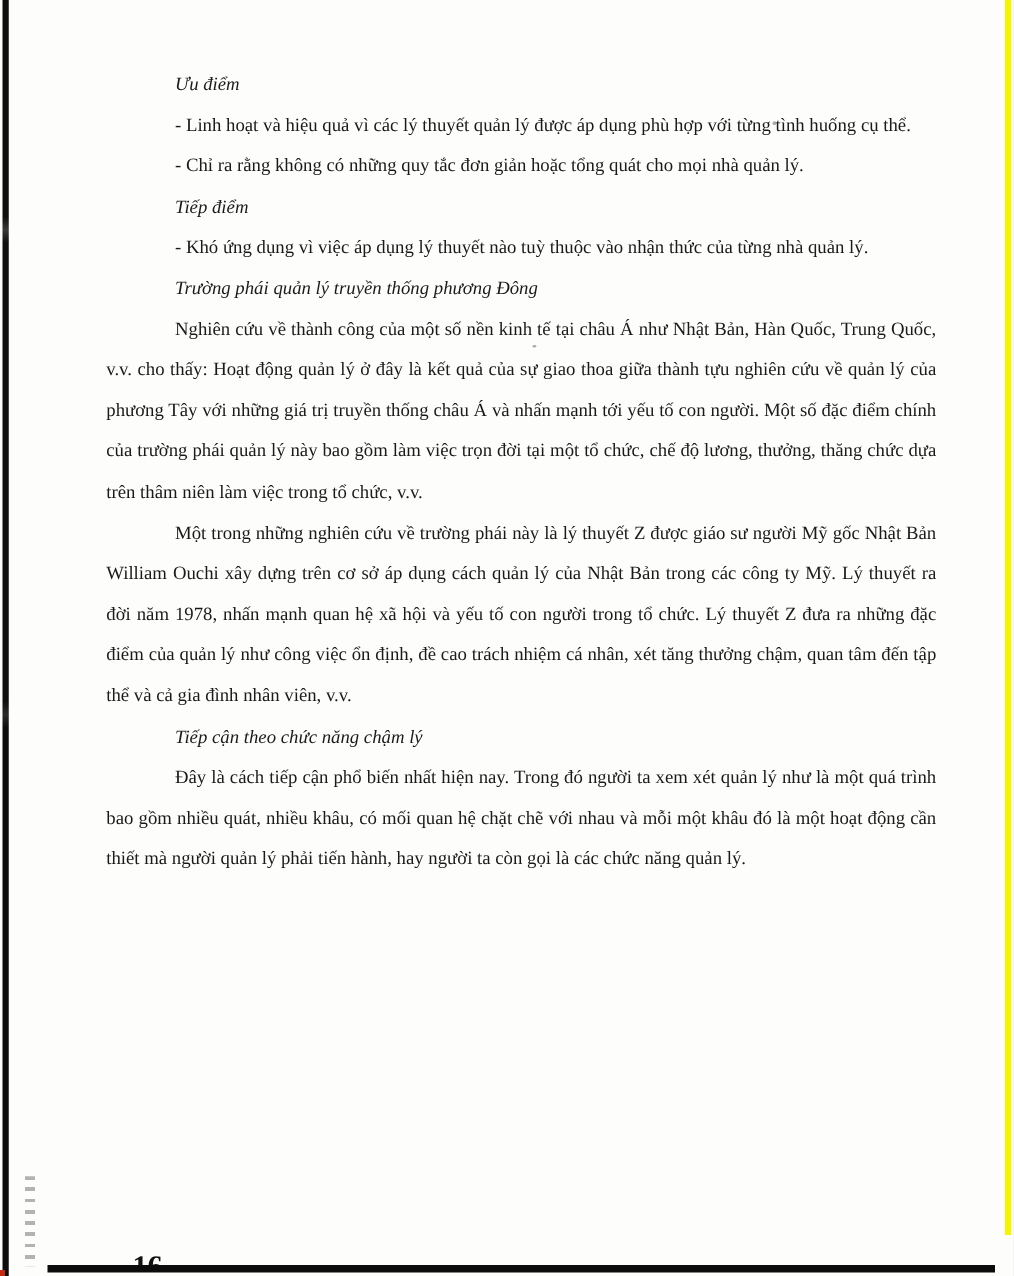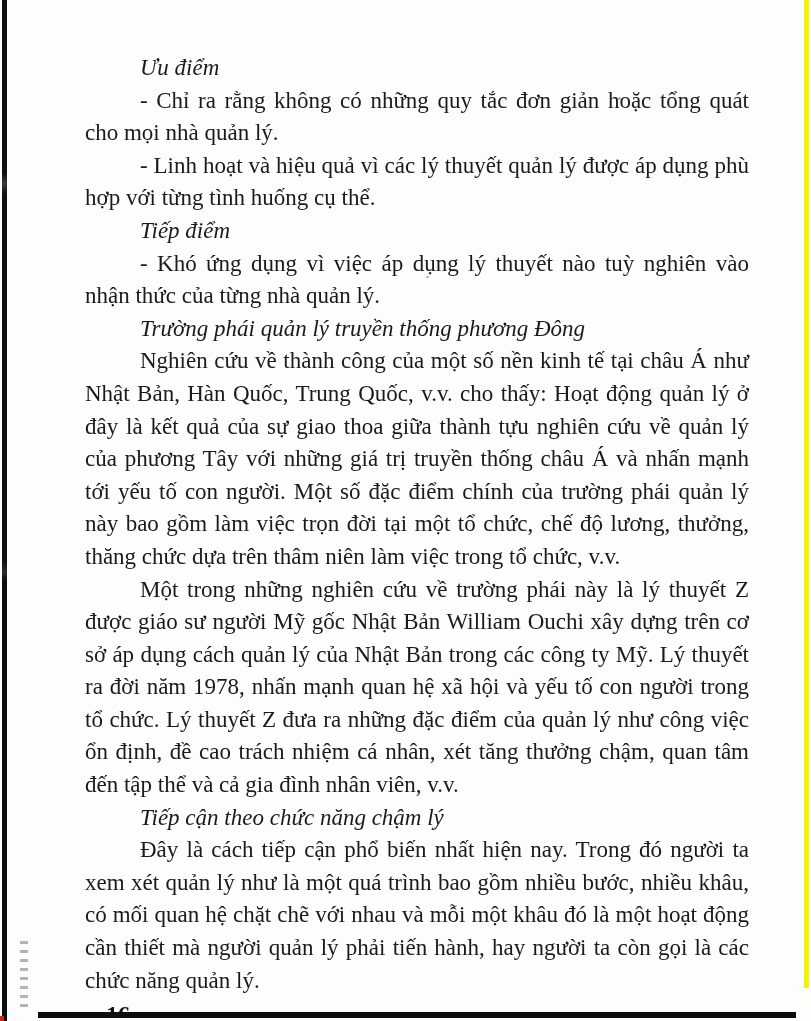--- a/index.html
+++ b/index.html
@@ -19,21 +19,21 @@
     width: 664px;
     font-size: 23px;
     line-height: 32.6px;
     text-align: justify;
     color: #1a1a1a;
   }
   .textblock p, .textblock h3 {
     margin: 0;
     padding: 0;
     text-indent: 55px;
-    font-size: 23px;
+    font-size: 15px;
     font-weight: normal;
   }
   .h-italic { font-style: italic; }
   .h-bold-italic { font-style: italic; font-weight: normal; }
   
   .scan-edge-left {
     position: absolute;
     left: 2px; top: 0;
     width: 5px; height: 1021px;
     background: linear-gradient(180deg,
@@ -82,29 +82,29 @@
 </head>
 <body>
 
 <div class="page">
 
   <div class="scan-edge-left"></div>
   <div class="scan-strip-yellow"></div>
 
   <div class="textblock">
     <h3 class="h-italic">Ưu điểm</h3>
+    <p>- Linh hoạt và hiệu quả vì các lý thuyết quản lý được áp dụng phù hợp với từng tình huống cụ thể.</p>
     <p>- Chỉ ra rằng không có những quy tắc đơn giản hoặc tổng quát cho mọi nhà quản lý.</p>
-    <p>- Linh hoạt và hiệu quả vì các lý thuyết quản lý được áp dụng phù hợp với từng tình huống cụ thể.</p>
     <h3 class="h-italic">Tiếp điểm</h3>
-    <p>- Khó ứng dụng vì việc áp dụng lý thuyết nào tuỳ nghiên vào nhận thức của từng nhà quản lý.</p>
+    <p>- Khó ứng dụng vì việc áp dụng lý thuyết nào tuỳ thuộc vào nhận thức của từng nhà quản lý.</p>
     <h3 class="h-bold-italic">Trường phái quản lý truyền thống phương Đông</h3>
     <p>Nghiên cứu về thành công của một số nền kinh tế tại châu Á như Nhật Bản, Hàn Quốc, Trung Quốc, v.v. cho thấy: Hoạt động quản lý ở đây là kết quả của sự giao thoa giữa thành tựu nghiên cứu về quản lý của phương Tây với những giá trị truyền thống châu Á và nhấn mạnh tới yếu tố con người. Một số đặc điểm chính của trường phái quản lý này bao gồm làm việc trọn đời tại một tổ chức, chế độ lương, thưởng, thăng chức dựa trên thâm niên làm việc trong tổ chức, v.v.</p>
     <p>Một trong những nghiên cứu về trường phái này là lý thuyết Z được giáo sư người Mỹ gốc Nhật Bản William Ouchi xây dựng trên cơ sở áp dụng cách quản lý của Nhật Bản trong các công ty Mỹ. Lý thuyết ra đời năm 1978, nhấn mạnh quan hệ xã hội và yếu tố con người trong tổ chức. Lý thuyết Z đưa ra những đặc điểm của quản lý như công việc ổn định, đề cao trách nhiệm cá nhân, xét tăng thưởng chậm, quan tâm đến tập thể và cả gia đình nhân viên, v.v.</p>
     <h3 class="h-bold-italic">Tiếp cận theo chức năng chậm lý</h3>
-    <p>Đây là cách tiếp cận phổ biến nhất hiện nay. Trong đó người ta xem xét quản lý như là một quá trình bao gồm nhiều bước, nhiều khâu, có mối quan hệ chặt chẽ với nhau và mỗi một khâu đó là một hoạt động cần thiết mà người quản lý phải tiến hành, hay người ta còn gọi là các chức năng quản lý.</p>
+    <p>Đây là cách tiếp cận phổ biến nhất hiện nay. Trong đó người ta xem xét quản lý như là một quá trình bao gồm nhiều quát, nhiều khâu, có mối quan hệ chặt chẽ với nhau và mỗi một khâu đó là một hoạt động cần thiết mà người quản lý phải tiến hành, hay người ta còn gọi là các chức năng quản lý.</p>
   </div>
 
   <div class="page-number-partial">16</div>
 
   <div class="scan-noise"></div>
   <div class="speck speck-a"></div>
   <div class="speck speck-b"></div>
   <div class="scan-edge-bottom"></div>
   <div class="scan-corner-dot"></div>
 

